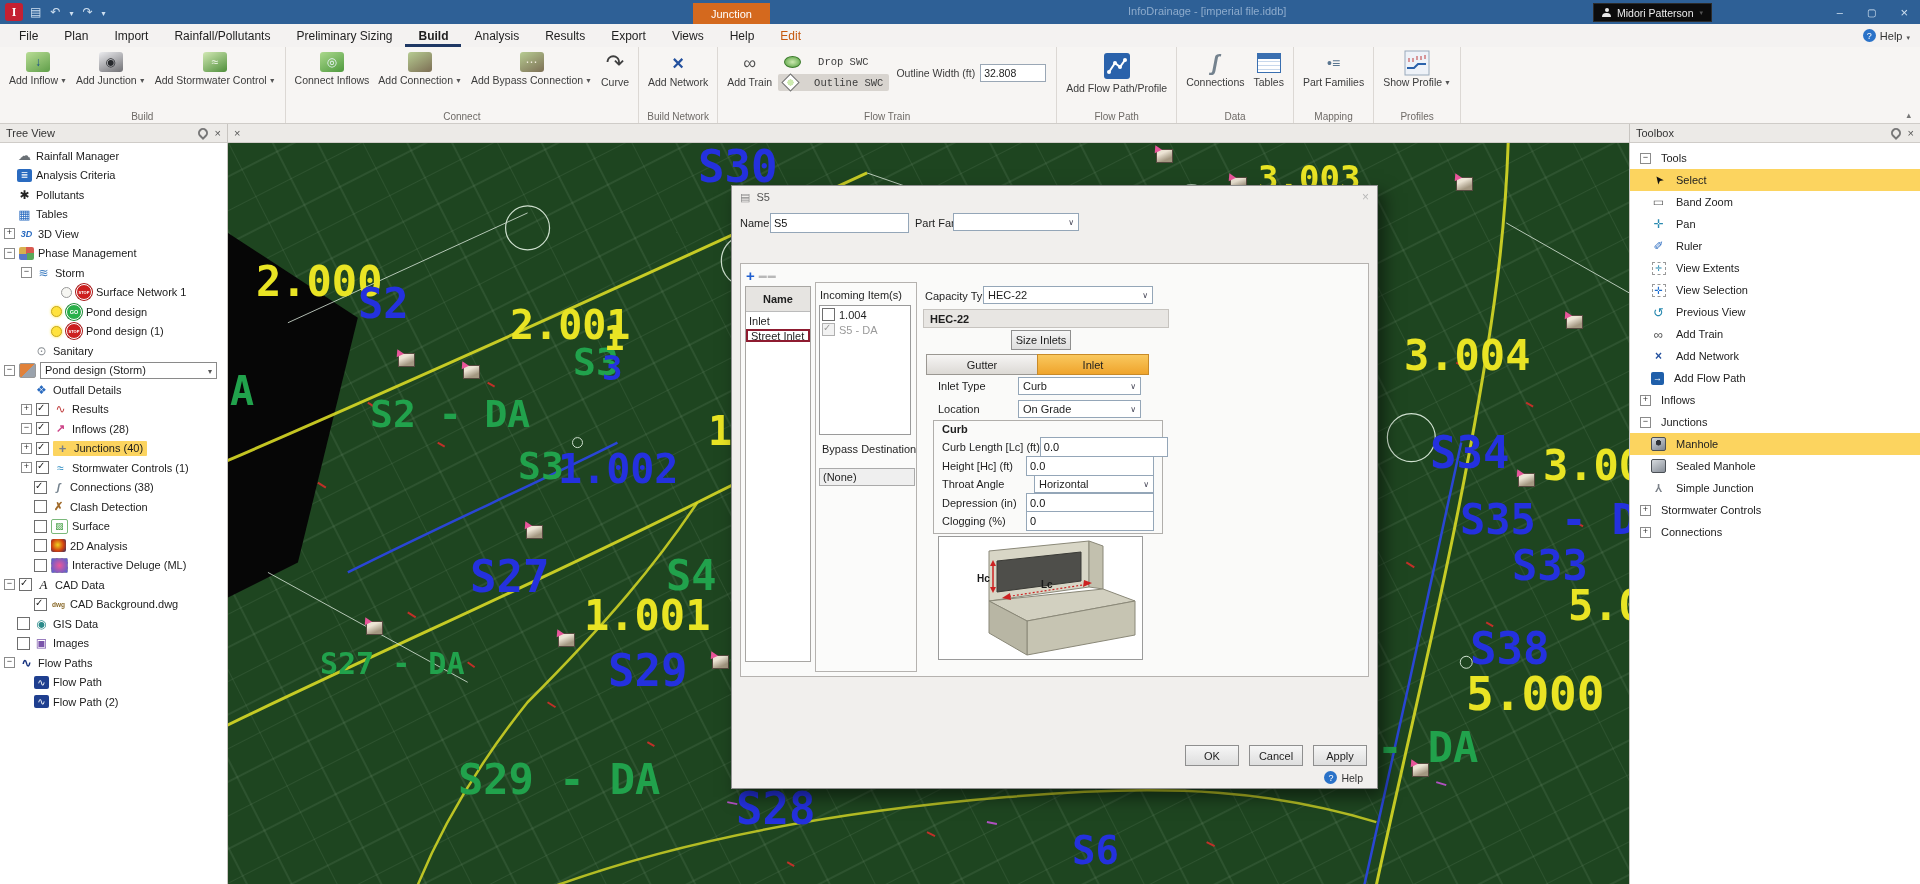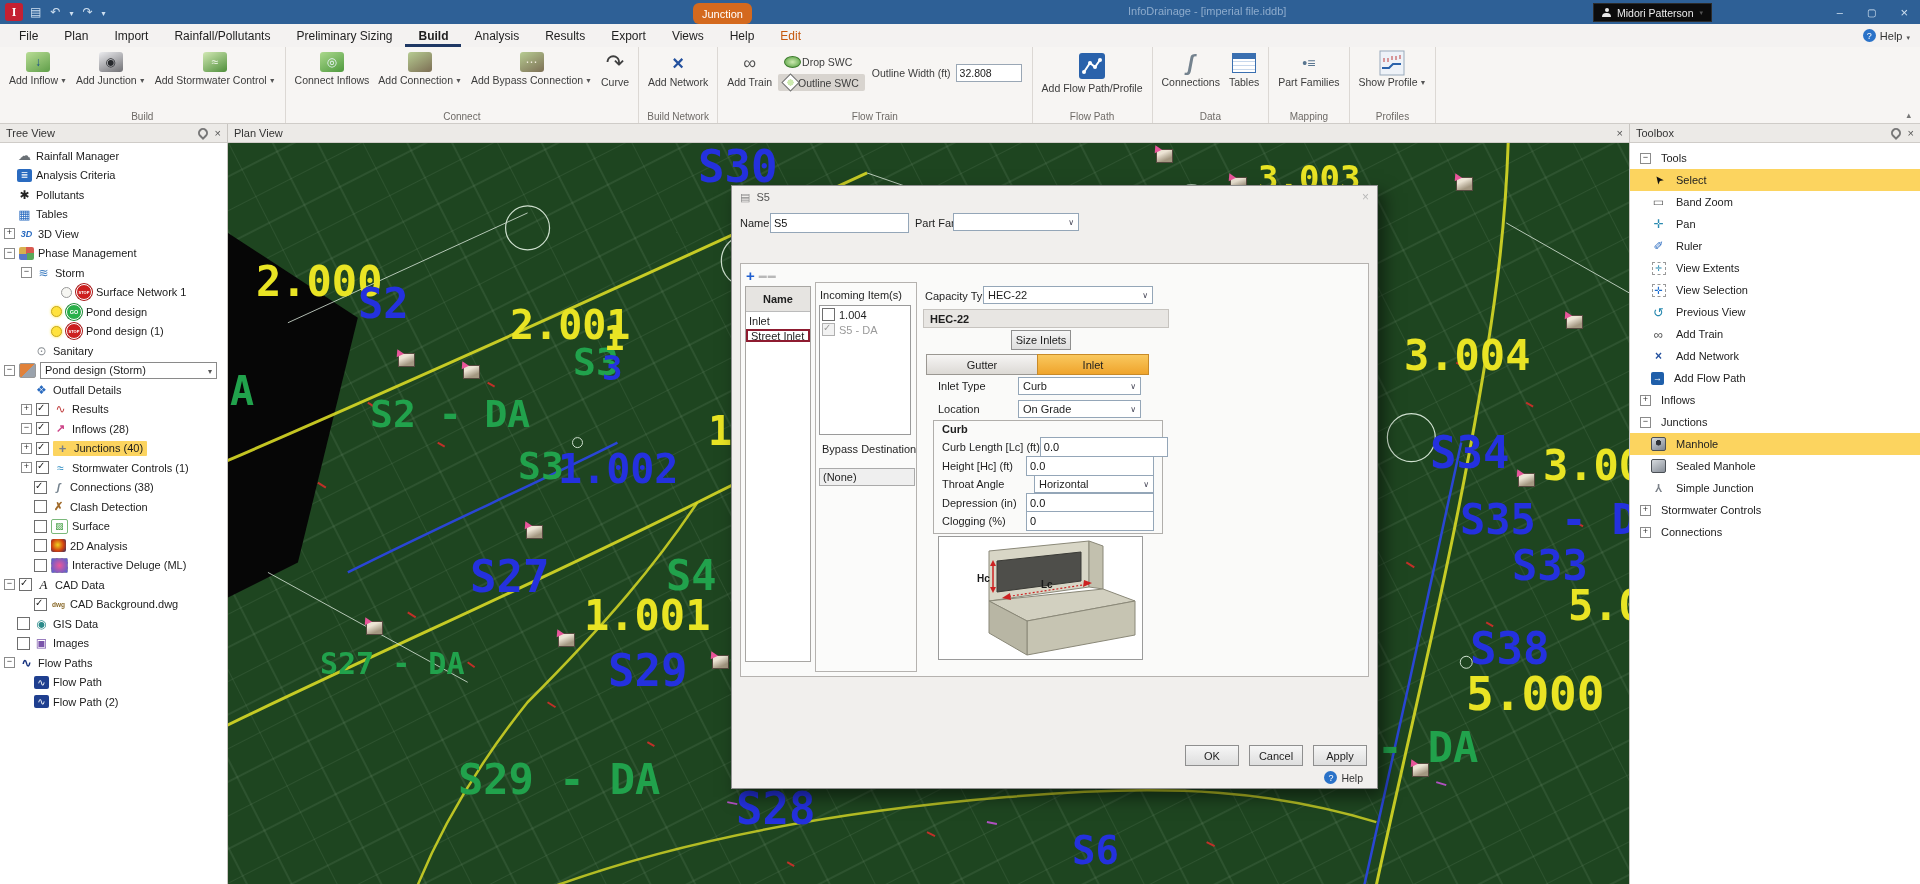--- a/index.html
+++ b/index.html
@@ -9,21 +9,21 @@
 
 .titlebar{height:24px;background:#2e6096;display:flex;align-items:center;position:relative;color:#d7e4f2;}
 .appicon{width:18px;height:18px;background:#c42032;border-radius:3px;margin:0 7px 0 5px;color:#fff;font-weight:bold;font-size:12px;display:flex;align-items:center;justify-content:center;font-family:"Liberation Serif",serif;}
 .qat{display:flex;gap:9px;font-size:12px;color:#cfe0f0;align-items:center;}
 .qat span{cursor:default;}
 .i-save::before{content:"▤";}
 .i-undo::before{content:"↶";}
 .i-redo::before{content:"↷";}
 .i-more::before{content:"▾";font-size:8px;}
 .title-text{position:absolute;left:1128px;top:5px;font-size:11px;color:rgba(198,216,238,.62);}
-.ctab{position:absolute;left:693px;top:3px;height:21px;background:#d4691e;color:#fff;font-size:11px;display:flex;align-items:center;padding:0 9px;border-radius:6px;}
+.ctab{position:absolute;left:693px;top:3px;height:21px;background:#d4691e;color:#fff;font-size:11px;display:flex;align-items:center;padding:0 18px;}
 .userchip{position:absolute;right:208px;top:3px;height:17px;background:#0c0c0c;border:1px solid #2b2b2b;color:#ececec;font-size:10.5px;display:flex;align-items:center;gap:6px;padding:0 8px;}
 .person{width:9px;height:9px;position:relative;}
 .person::before{content:"";position:absolute;left:2.5px;top:0;width:4px;height:4px;border-radius:50%;background:#e8e8e8;}
 .person::after{content:"";position:absolute;left:0;top:4.5px;width:9px;height:4.5px;border-radius:4px 4px 0 0;background:#e8e8e8;}
 .chevW{font-size:7px;color:#ddd;}
 .winbtns{position:absolute;right:12px;top:0;height:24px;display:flex;gap:24px;align-items:center;font-size:11px;color:#cfe0f0;}
 .i-min::before{content:"–";}
 .i-max::before{content:"▢";font-size:10px;}
 .i-close::before{content:"×";font-size:13px;}
 
@@ -41,21 +41,21 @@
 .rgroup{position:relative;border-right:1px solid #dcd8d4;display:flex;flex-direction:column;padding:3px 6px 14px;}
 .rbtns{display:flex;gap:3px;align-items:flex-start;flex:1;}
 .rbtn{display:flex;flex-direction:column;align-items:center;gap:2px;padding:2px 3px;font-size:10.5px;color:#3c3c3c;white-space:nowrap;cursor:default;}
 .ric{width:24px;height:20px;border-radius:3px;display:flex;align-items:center;justify-content:center;font-size:12px;}
 .rg{display:flex;align-items:center;justify-content:center;height:22px;}
 .bigicon{display:flex;align-items:center;justify-content:center;height:28px;}
 .rlab{display:flex;align-items:center;}
 .caret{font-size:7px;color:#555;margin-left:2px;}
 .glabel{position:absolute;bottom:1px;left:0;right:0;text-align:center;font-size:10px;color:#6e6a66;}
 .stackcol{display:flex;flex-direction:column;gap:4px;justify-content:flex-start;font-size:10.5px;color:#3c3c3c;padding-top:4px;}
-.srow{display:flex;align-items:center;gap:1px;padding:2px 6px;}
+.srow{display:flex;align-items:center;gap:17px;padding:2px 6px;font-family:Liberation Mono, monospace;}
 .srow.active{background:#d8d4cf;border-radius:2px;}
 .owcol{display:flex;align-items:center;gap:5px;font-size:10.5px;color:#3c3c3c;padding:0 4px;margin-top:14px;}
 .owcol input{width:58px;height:16px;border:1px solid #9aa7b5;font-size:10.5px;padding:0 3px;font-family:inherit;color:#222;background:#fff;}
 .tbl-ic{width:22px;height:18px;border:1px solid #3a6fb0;background:linear-gradient(#3a6fb0 0 5px,rgba(0,0,0,0) 5px),repeating-linear-gradient(to bottom,#fff 0 3px,#c8d8ec 3px 4px);}
 .collapse{position:absolute;right:9px;bottom:3px;font-size:9px;color:#777;}
 .i-chevup::before{content:"▴";}
 
 
 .workspace{display:flex;height:761px;}
 .panel-h{height:18px;background:#eceae7;border-bottom:1px solid #cfccc8;display:flex;align-items:center;font-size:11px;color:#333;padding:0 6px;gap:7px;flex:none;}
@@ -514,21 +514,20 @@
           <div class="trow" style="padding-left: 21px;">
             <span class="expsp"></span>
             <span class="ti" style="background:#1f3f8f;color:#fff;font-size:10px;border-radius:2px">∿</span>
             <span class="tlabel">Flow Path (2)</span>
           </div>
         </div>
     </div>
 
     <div class="plan">
       <div class="panel-h">
-        <span class="ph-title">Plan View</span>
         <span class="phx i-x"></span>
       </div>
       <div class="map">
         <svg class="base" viewBox="0 0 1403 743" preserveAspectRatio="none">
           <defs>
             <pattern id="pg" width="120" height="60" patternUnits="userSpaceOnUse" patternTransform="rotate(-27)">
               <path d="M0 0H120M0 30H120M0 0V60M40 0V60M80 0V60" stroke="#a9c2a9" stroke-width="0.8" fill="none" opacity="0.5"></path>
             </pattern>
           </defs>
           <rect x="0" y="0" width="1403" height="743" fill="#1e4520"></rect>

